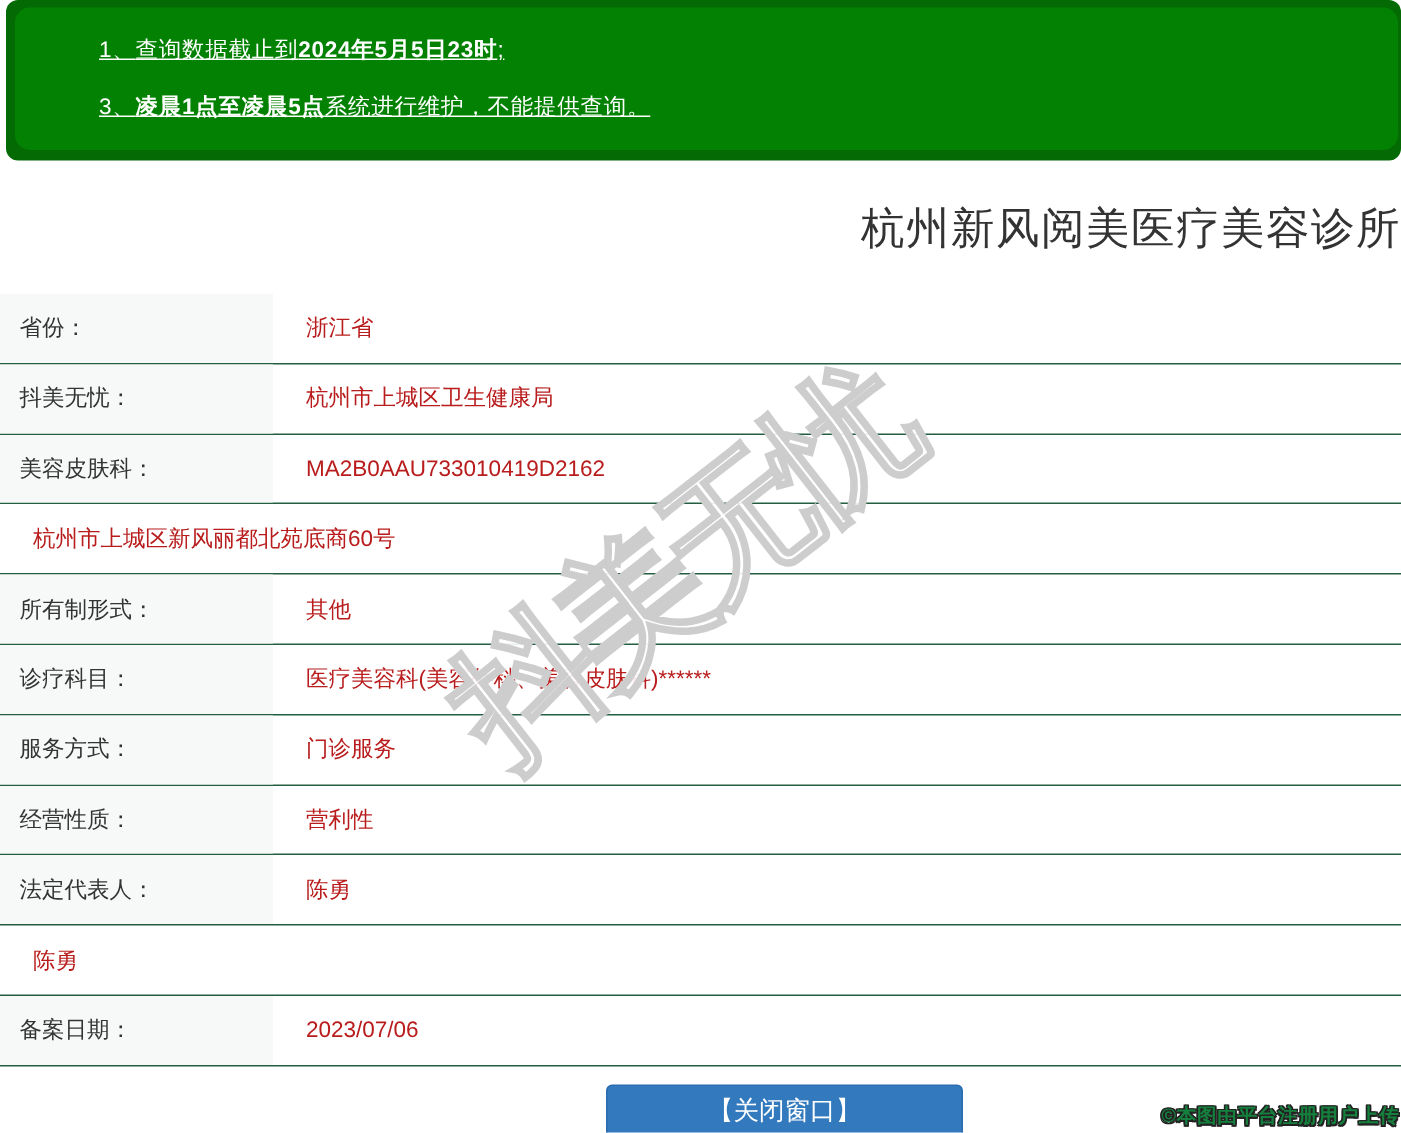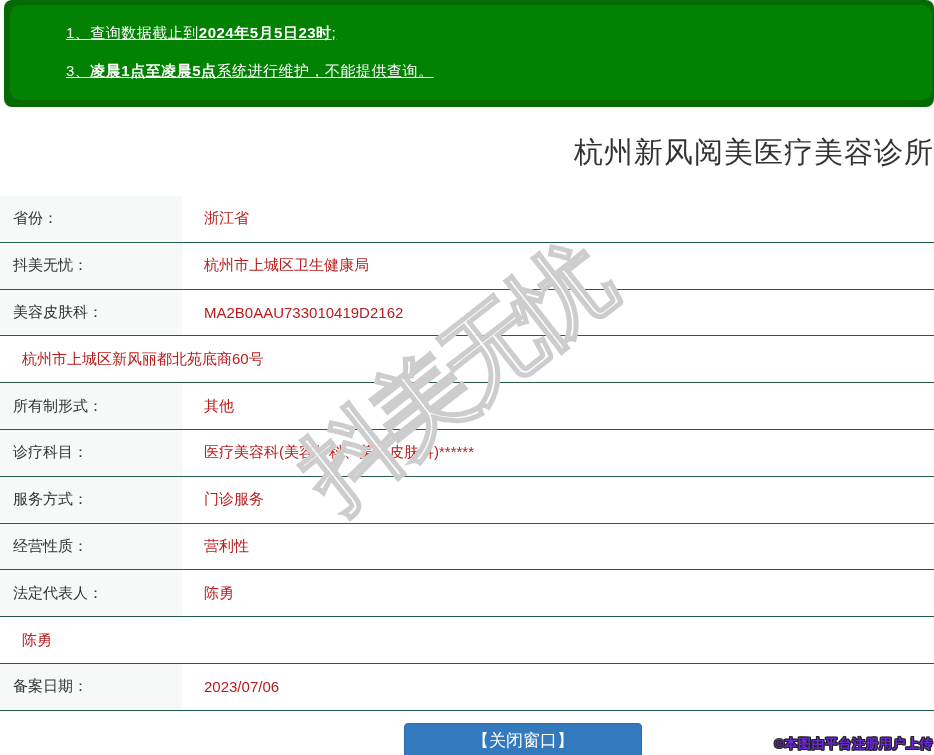--- a/index.html
+++ b/index.html
@@ -57,21 +57,21 @@
     position:absolute;left:455px;top:380px;
     transform:translate(-50%,-50%) rotate(-38deg);
     font-size:96px;font-weight:700;letter-spacing:-8px;
     color:rgba(255,255,255,0.9);
     -webkit-text-stroke:2px #cdcdcd;
     white-space:nowrap;pointer-events:none;z-index:5;
   }
   
   .copyright-stamp{
     position:absolute;right:1px;bottom:2px;z-index:6;
-    font-size:13px;font-weight:bold;color:#6d28d9;letter-spacing:0.5px;
+    font-size:13px;font-weight:bold;color:#15803d;letter-spacing:0.5px;
     text-shadow:
       -1px -1px 0 #222, 1px -1px 0 #222, -1px 1px 0 #222, 1px 1px 0 #222,
       0 -1px 0 #222, 0 1px 0 #222, -1px 0 0 #222, 1px 0 0 #222;
   }
 </style>
 </head>
 <body>
 
 <div class="notice-outer">
   <div class="notice-inner">

